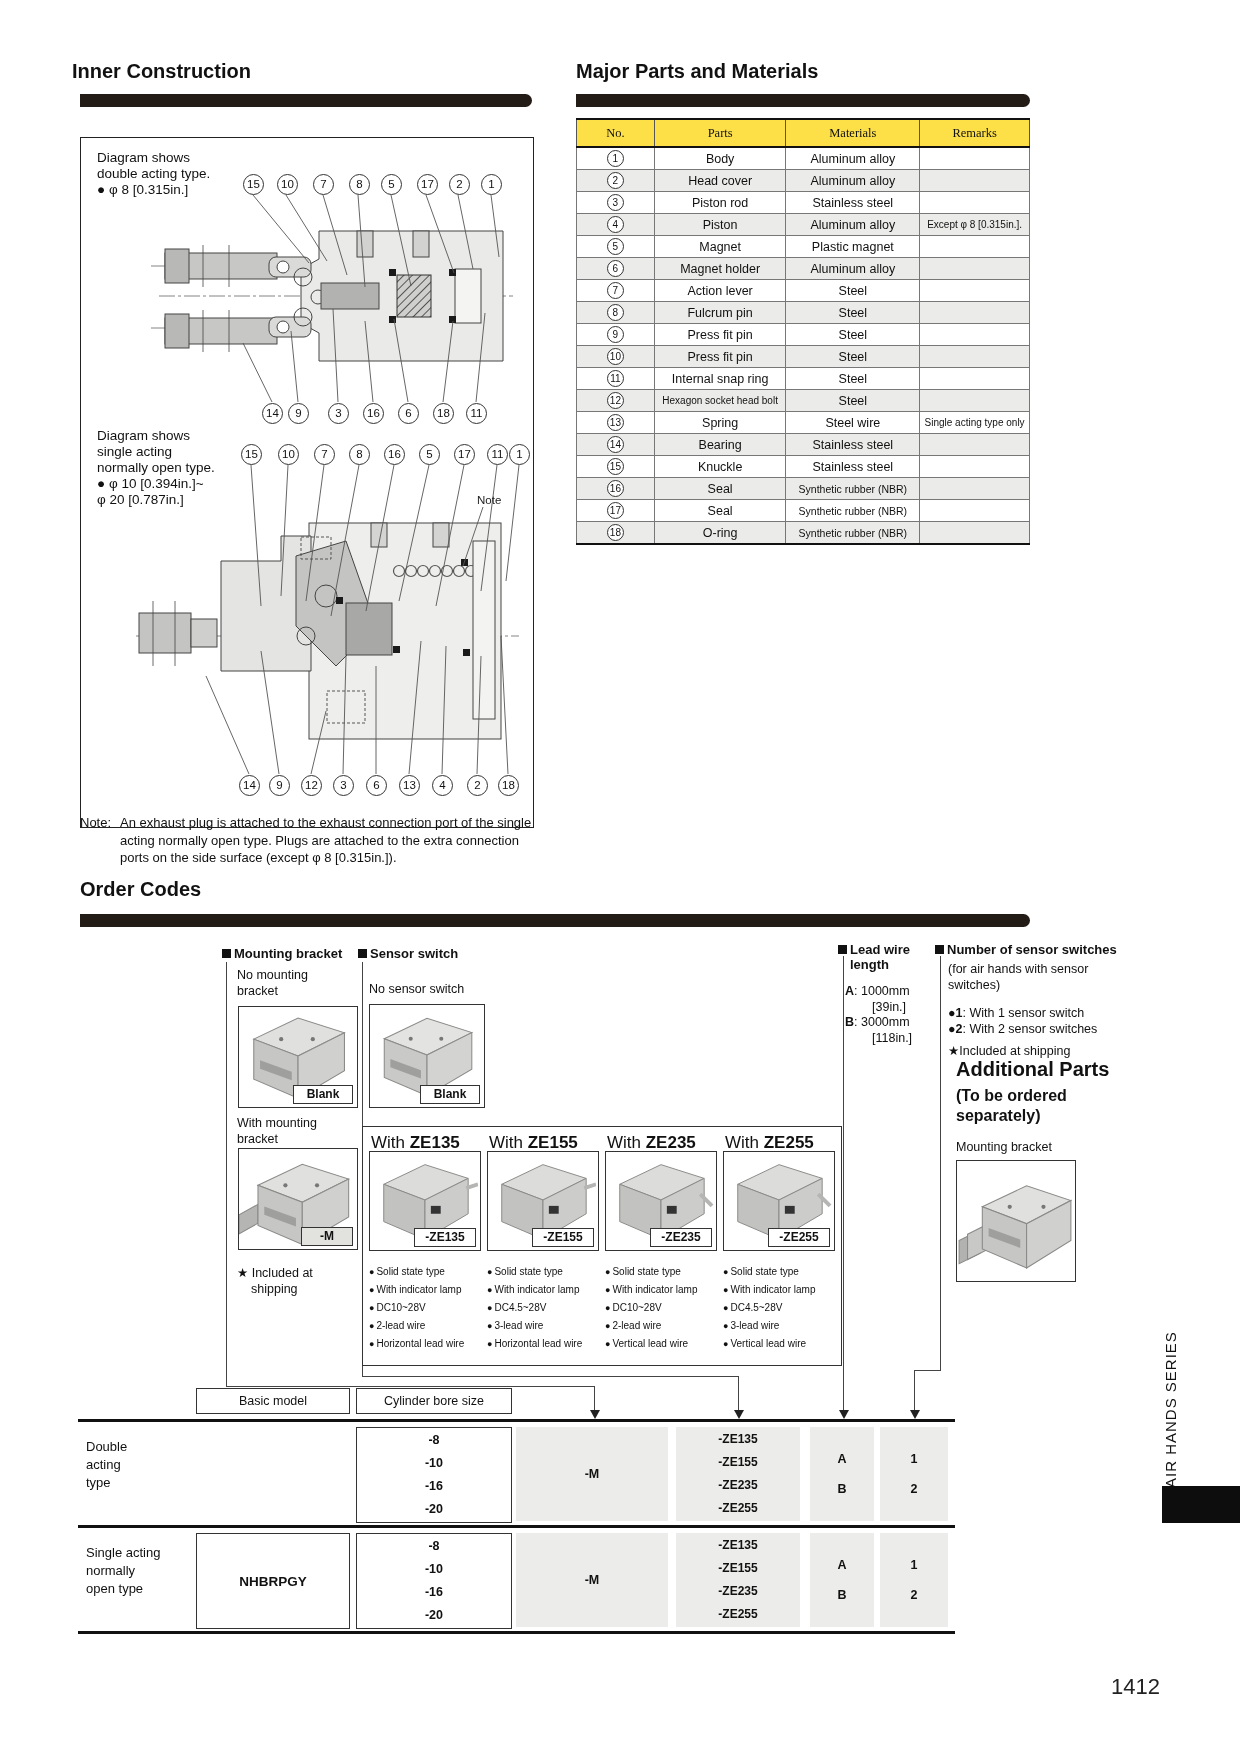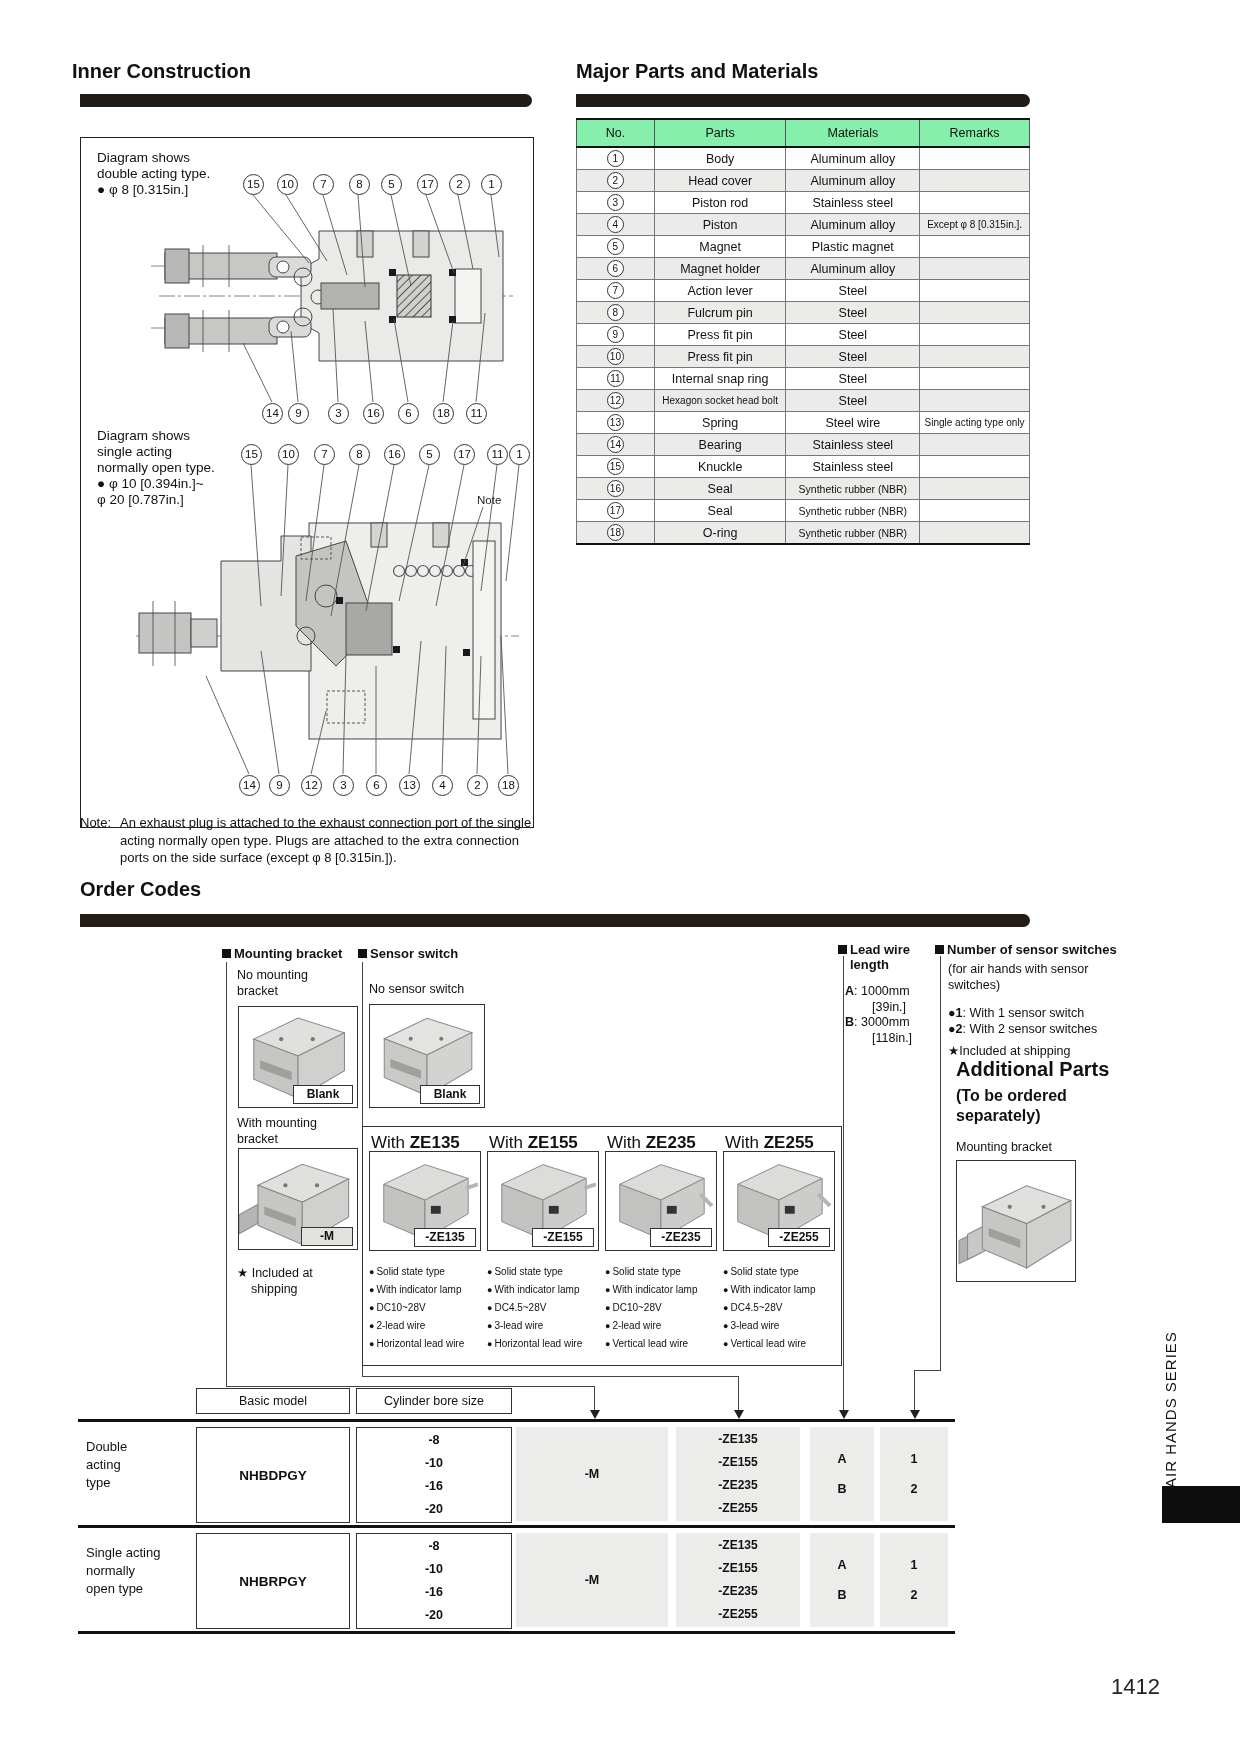--- a/index.html
+++ b/index.html
@@ -4,22 +4,22 @@
 <style>
   html,body{margin:0;padding:0;background:#fff;}
   .page{position:relative;width:1240px;height:1754px;background:#fff;
         font-family:"Liberation Sans","DejaVu Sans",sans-serif;color:#111;overflow:hidden;}
   .abs{position:absolute;}
   .b{font-weight:bold;}
   .sec-title{font-size:20px;font-weight:bold;color:#111;}
   .sec-bar{height:13px;background:#231b16;border-radius:0 7px 7px 0;}
   
   table.parts{border-collapse:collapse;width:454px;font-size:12.5px;}
-  table.parts th{background:#86efac;font-weight:normal;border:1px solid #555;
-                 border-top:2.5px solid #111;border-bottom:2.5px solid #111;height:24px;}
+  table.parts th{background:#fde047;font-weight:normal;border:1px solid #555;
+                 border-top:2.5px solid #111;border-bottom:2.5px solid #111;height:24px;font-family:Liberation Serif, serif;}
   table.parts td{border:1px solid #777;height:21px;text-align:center;padding:0 3px;}
   table.parts tr.alt td{background:#ebebe9;}
   table.parts tr:last-child td{border-bottom:2.5px solid #111;}
   td.sm, span.sm{font-size:10px;}
   td.md{font-size:10.5px;}
   .cnum{display:inline-block;width:15px;height:15px;border:1px solid #333;border-radius:50%;
         font-size:10px;line-height:15px;text-align:center;background:#fff;}
   
   .diagram-box{border:1.5px solid #222;background:#fff;}
   .dcap{font-size:13.5px;line-height:16px;}
@@ -567,21 +567,20 @@
   <div class="sel-box" style="left:196px;top:1388px;width:152px;height:24px;">Basic model</div>
   <div class="sel-box" style="left:356px;top:1388px;width:154px;height:24px;">Cylinder bore size</div>
 
   <div class="thick" style="left:78px;top:1419px;width:877px;"></div>
 
   <div class="abs rowlabel" style="left:86px;top:1438px;">
     <div>Double</div>
       <div>acting</div>
       <div>type</div>
   </div>
-  <div class="sel-box b" style="left:196px;top:1427px;width:152px;height:94px;font-size:13.5px;">NHBDPGY</div>
   <div class="sel-box" style="left:356px;top:1427px;width:154px;height:94px;">
     <div class="stack">
       <div>-8</div>
         <div>-10</div>
       <div>-16</div>
         <div>-20</div>
     </div>
   </div>
   <div class="sel-gray" style="left:516px;top:1427px;width:152px;height:94px;">
     <div>-M</div>

